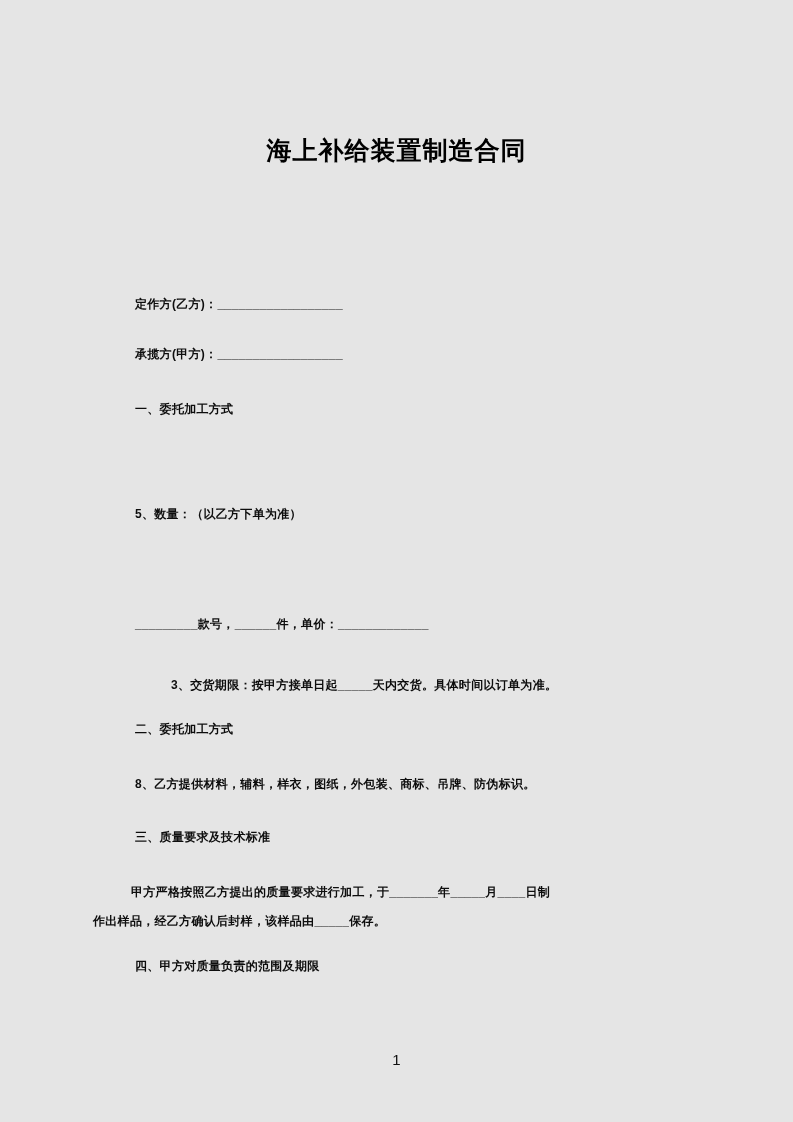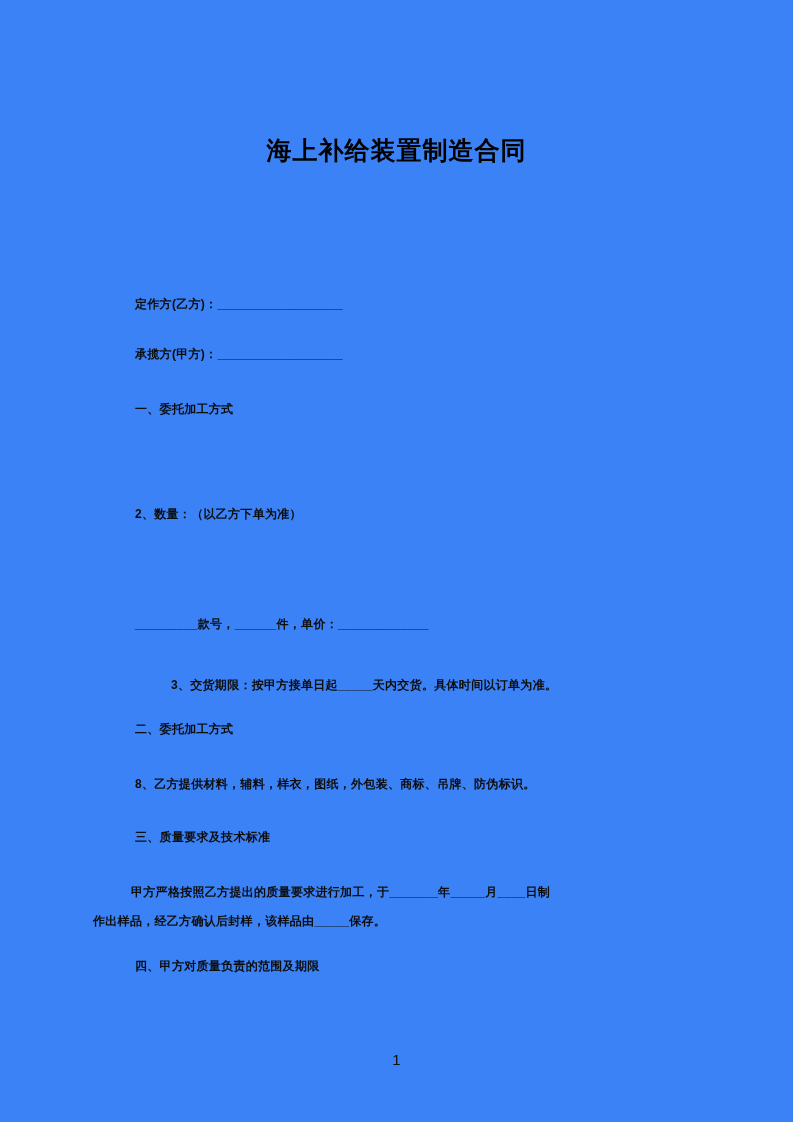--- a/index.html
+++ b/index.html
@@ -4,21 +4,21 @@
 <style>
   html, body {
     margin: 0;
     padding: 0;
     background: #ffffff;
   }
   .page {
     position: relative;
     width: 793px;
     height: 1122px;
-    background: #3b82f6;
+    background: #e5e5e5;
     overflow: hidden;
     font-family: "Liberation Sans", sans-serif;
     color: #000000;
   }
   .doc-title {
     position: absolute;
     top: 133px;
     left: 0;
     width: 100%;
     text-align: center;
@@ -73,21 +73,21 @@
 </head>
 <body>
 
 <div class="page">
 
   <div class="doc-title">海上补给装置制造合同</div>
 
   <div class="doc-line l0">定作方(乙方)：__________________</div>
   <div class="doc-line l1">承揽方(甲方)：__________________</div>
   <div class="doc-line l2">一、委托加工方式</div>
-  <div class="doc-line l4">2、数量：（以乙方下单为准）</div>
+  <div class="doc-line l4">5、数量：（以乙方下单为准）</div>
   <div class="doc-line l6">_________款号，______件，单价：_____________</div>
   <div class="doc-line l7">3、交货期限：按甲方接单日起_____天内交货。具体时间以订单为准。</div>
   <div class="doc-line l8">二、委托加工方式</div>
   <div class="doc-line l9">8、乙方提供材料，辅料，样衣，图纸，外包装、商标、吊牌、防伪标识。</div>
   <div class="doc-line l10">三、质量要求及技术标准</div>
   <div class="doc-line l12 cont">作出样品，经乙方确认后封样，该样品由_____保存。</div>
   <div class="doc-line l11 indent2">甲方严格按照乙方提出的质量要求进行加工，于_______年_____月____日制</div>
   <div class="doc-line l13">四、甲方对质量负责的范围及期限</div>
 
   <div class="page-footer">1</div>

